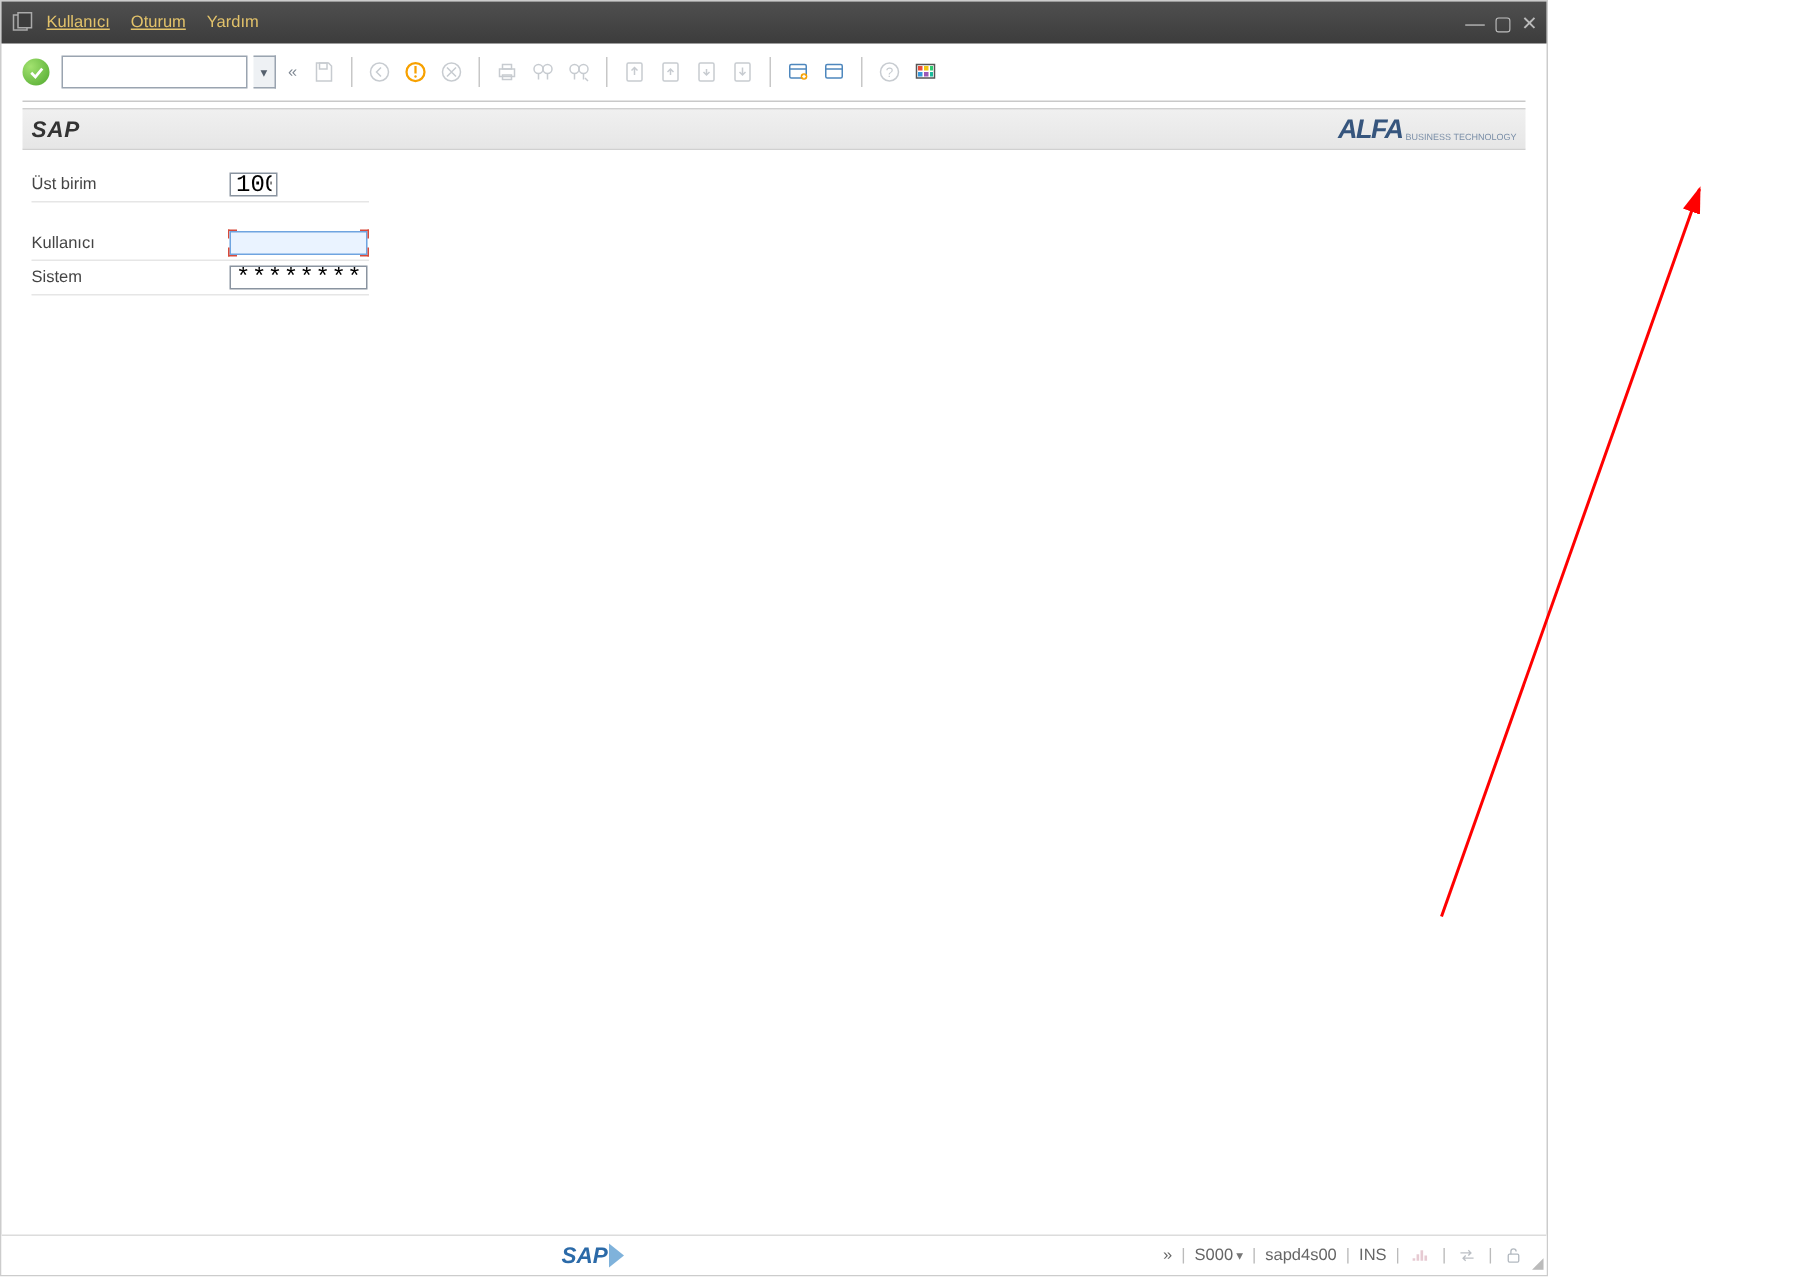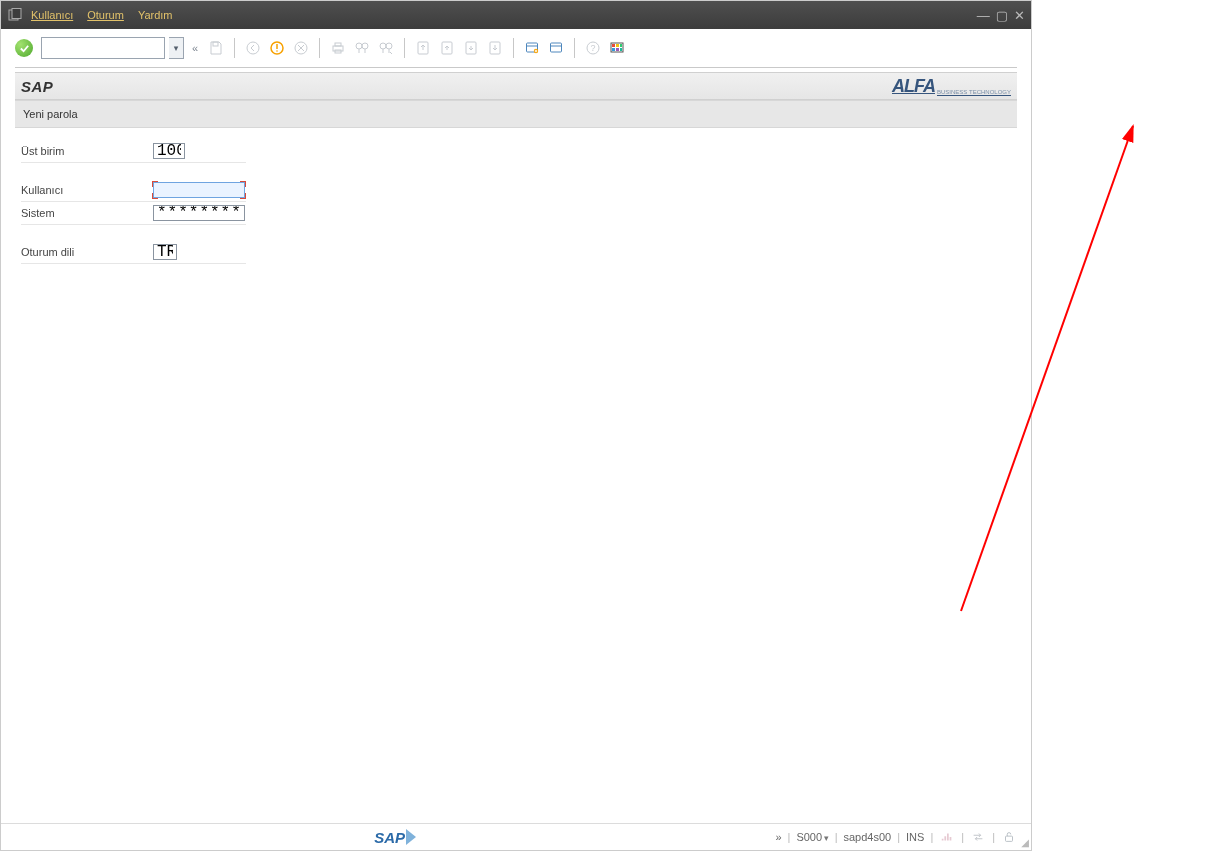--- a/index.html
+++ b/index.html
@@ -18,21 +18,21 @@
   .tx-input{width:118px;height:18px;border:1px solid #9aa4b0;background:#fff;}
   .tx-dd{width:14px;height:20px;border:1px solid #9aa4b0;border-left:none;background:#eef1f4;display:flex;align-items:center;justify-content:center;color:#55606d;font-size:9px;}
   .tb-sep{width:1px;height:20px;background:#c7c7c7;margin:0 4px;}
   .tb-btn{width:20px;height:20px;display:flex;align-items:center;justify-content:center;color:#8d949d;border-radius:3px;}
   .tb-btn svg{width:16px;height:16px;display:block;}
   .tb-btn.dim{opacity:.55;}
   .dbl-chev{color:#7e8792;font-size:11px;margin:0 4px;}
   
   .page-title-bar{margin:4px 14px 0 14px;height:26px;background:linear-gradient(#f0f0f0,#e6e6e6);border-top:1px solid #d0d0d0;border-bottom:1px solid #d0d0d0;display:flex;align-items:center;justify-content:space-between;padding:0 6px;}
   .page-title-bar .ttl{font-weight:bold;font-style:italic;font-size:15px;color:#333;letter-spacing:.5px;}
-  .alfa-logo{font-family:"Arial Black",Arial;font-weight:900;font-style:italic;font-size:18px;color:#36557d;letter-spacing:-1px;display:flex;align-items:center;text-decoration:underline;}
+  .alfa-logo{font-family:"Arial Black",Arial;font-weight:900;font-style:italic;font-size:18px;color:#36557d;letter-spacing:-1px;display:flex;align-items:center;}
   .alfa-logo sub{font-size:6px;font-style:normal;font-weight:normal;color:#7b8fa8;letter-spacing:0;margin-left:2px;align-self:flex-end;margin-bottom:2px;}
   .sub-bar{margin:0 14px;height:26px;background:#e7e7e7;border-top:1px solid #d7d7d7;border-bottom:1px solid #d7d7d7;display:flex;align-items:center;padding:0 8px;color:#333;}
   
   .form{padding:12px 20px;}
   .frow{display:flex;align-items:center;height:22px;border-bottom:1px solid #e6e6e6;width:225px;}
   .frow.gap{margin-top:16px;}
   .flabel{width:132px;color:#444;}
   .fin{height:16px;border:1px solid #8a94a0;background:#fff;font-family:"Courier New",monospace;font-size:16px;padding:0 3px;box-sizing:border-box;}
   .fin.ro{background:#fff;}
   .fin.focus{border:1px solid #6fa4e0;background:#eaf3ff;position:relative;}
@@ -199,46 +199,39 @@
   </div>
 
   <div class="page-title-bar">
     <span class="ttl">SAP</span>
     <span class="alfa-logo">
         <span>ALFA</span>
         <sub>BUSINESS&nbsp;TECHNOLOGY</sub>
       </span>
   </div>
 
-  <div class="sub-bar">
-    <span>Yeni parola</span>
-  </div>
 
   <div class="form">
     <div class="frow">
       <span class="flabel">Üst birim</span>
       <input class="fin ro" style="width: 32px;" value="100">
     </div>
 
     <div class="frow gap">
       <span class="flabel">Kullanıcı</span>
       <span class="focus-corners">
         <input class="fin focus" style="width: 92px;" value="">
         <span class="c3"></span><span class="c4"></span>
       </span>
     </div>
     <div class="frow">
       <span class="flabel">Sistem</span>
       <input class="fin" style="width: 92px; letter-spacing: 1px;" value="************">
     </div>
 
-    <div class="frow gap">
-      <span class="flabel">Oturum dili</span>
-      <input class="fin" style="width: 24px;" value="TR">
-    </div>
   </div>
 
   <svg class="arrow-svg" width="620" height="560">
     <defs>
       <marker id="ah" markerWidth="10" markerHeight="10" refX="8" refY="3" orient="auto">
         <path d="M0,0 L9,3 L0,6 z" fill="#ff0000"></path>
       </marker>
     </defs>
     <line x1="400" y1="530" x2="572" y2="45" stroke="#ff0000" stroke-width="2" marker-end="url(#ah)"></line>
   </svg>

